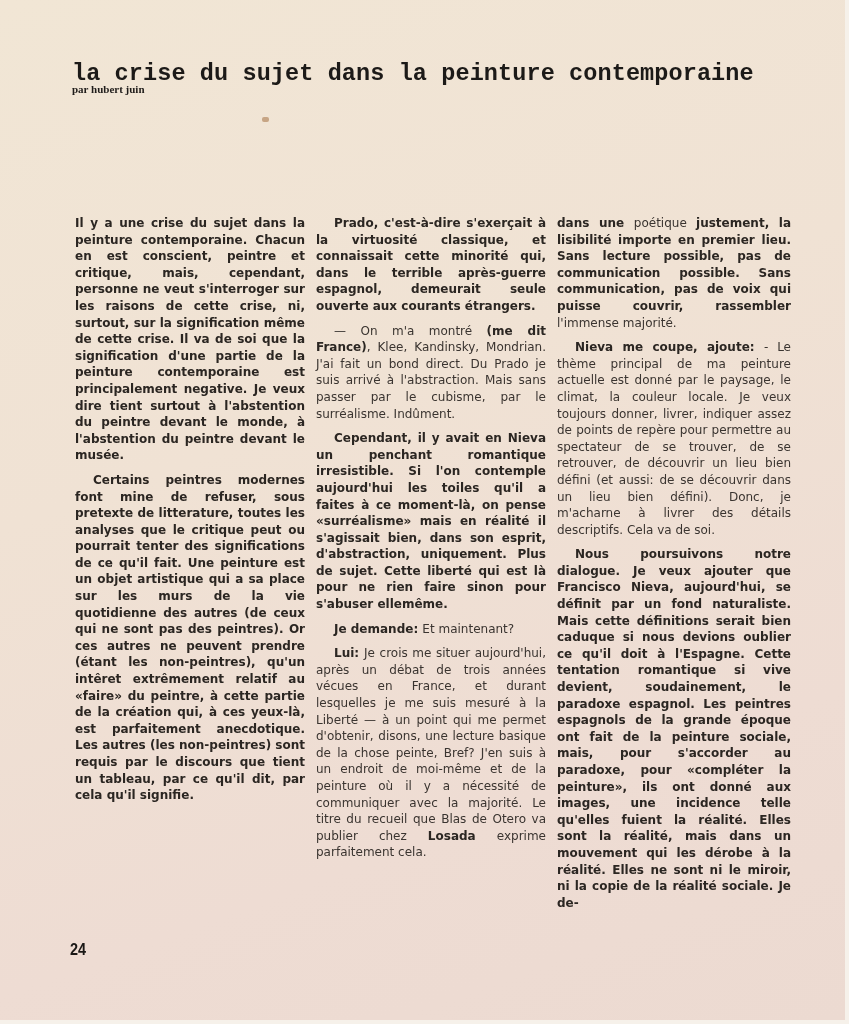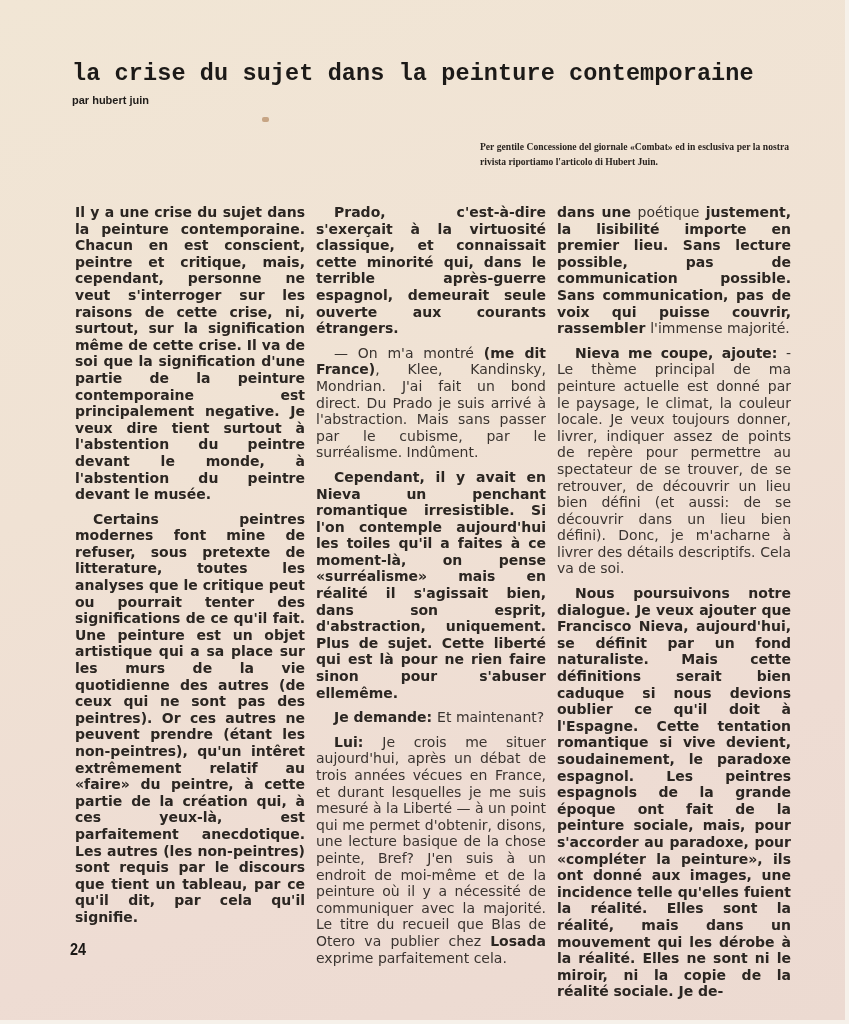--- a/index.html
+++ b/index.html
@@ -14,39 +14,39 @@
       border-right: 4px solid #f6f1ea;
       border-bottom: 4px solid #f6f1ea;
     }
     .title {
       position: absolute; left: 72px; top: 60px;
       font-family: Liberation Mono, monospace; font-weight: bold;
       font-size: 23.5px; color: #1c1a18; letter-spacing: 0.1px;
       white-space: nowrap;
     }
     .byline {
-      position: absolute; left: 72px; top: 94px;
-      font-family: Liberation Sans, sans-serif; font-weight: bold;
+      position: absolute; left: 72px; top: 83px;
+      font-family: Liberation Serif, serif; font-weight: bold;
       font-size: 11px; color: #1f1c1a;
     }
     .speck {
       position: absolute; left: 262px; top: 117px;
       width: 7px; height: 5px; background: #b58a63; border-radius: 2px;
       opacity: .7;
     }
     .credit {
       position: absolute; left: 480px; top: 139px; width: 309px;
       font-family: "Liberation Serif", serif; font-weight: bold;
       font-size: 9.6px; line-height: 15px; color: #2a2420;
       text-align: justify;
     }
     .col {
-      position: absolute; top: 204px; width: 230px;
+      position: absolute; top: 215px; width: 230px;
       font-family: "DejaVu Sans", sans-serif;
-      font-size: 14px; line-height: 16.6px; color: #2b2622;
+      font-size: 12px; line-height: 16.6px; color: #2b2622;
       text-align: justify; hyphens: manual;
     }
     .col1 { left: 75px; }
     .col2 { left: 316px; }
     .col3 { left: 557px; width: 234px; }
     .col p { margin: 0 0 8px 0; text-indent: 18px; }
     .col p.first { text-indent: 0; }
     .col p.cont { text-indent: 0; }
     .b { font-weight: bold; }
     .l { font-weight: normal; color: #3a3430; }
@@ -57,21 +57,20 @@
       transform: scaleX(0.85); transform-origin: left;
     }
   </style>
 </head>
 <body>
 
 <div class="page">
   <h1 class="title" style="margin:0">la crise du sujet dans la peinture contemporaine</h1>
   <div class="byline">par hubert juin</div>
   <div class="speck"></div>
-  <div class="credit">Per gentile Concessione del giornale «Combat» ed in esclusiva per la nostra rivista riportiamo l'articolo di Hubert Juin.</div>
 
   <div class="col col1">
       <p class="first b">Il y a une crise du sujet dans la peinture contemporaine. Chacun en est conscient, peintre et critique, mais, cependant, personne ne veut s'interroger sur les raisons de cette crise, ni, surtout, sur la signification même de cette crise. Il va de soi que la signification d'une partie de la peinture contemporaine est principalement negative. Je veux dire tient surtout à l'abstention du peintre devant le monde, à l'abstention du peintre devant le musée.</p>
       <p class="b">Certains peintres modernes font mine de refuser, sous pretexte de litterature, toutes les analyses que le critique peut ou pourrait tenter des significations de ce qu'il fait. Une peinture est un objet artistique qui a sa place sur les murs de la vie quotidienne des autres (de ceux qui ne sont pas des peintres). Or ces autres ne peuvent prendre (étant les non-peintres), qu'un intêret extrêmement relatif au «faire» du peintre, à cette partie de la création qui, à ces yeux-là, est parfaitement anecdotique. Les autres (les non-peintres) sont requis par le discours que tient un tableau, par ce qu'il dit, par cela qu'il signifie.</p>
     </div>
   <div class="col col2">
       <p class="b">Prado, c'est-à-dire s'exerçait à la virtuosité classique, et connaissait cette minorité qui, dans le terrible après-guerre espagnol, demeurait seule ouverte aux courants étrangers.</p>
       <p><span class="l">— On m'a montré </span><span class="b">(me dit France)</span><span class="l">, Klee, Kandinsky, Mondrian. J'ai fait un bond direct. Du Prado je suis arrivé à l'abstraction. Mais sans passer par le cubisme, par le surréalisme. Indûment.</span></p>
       <p class="b">Cependant, il y avait en Nieva un penchant romantique irresistible. Si l'on contemple aujourd'hui les toiles qu'il a faites à ce moment-là, on pense «surréalisme» mais en réalité il s'agissait bien, dans son esprit, d'abstraction, uniquement. Plus de sujet. Cette liberté qui est là pour ne rien faire sinon pour s'abuser ellemême.</p>
       <p><span class="b">Je demande: </span><span class="l">Et maintenant?</span></p>

